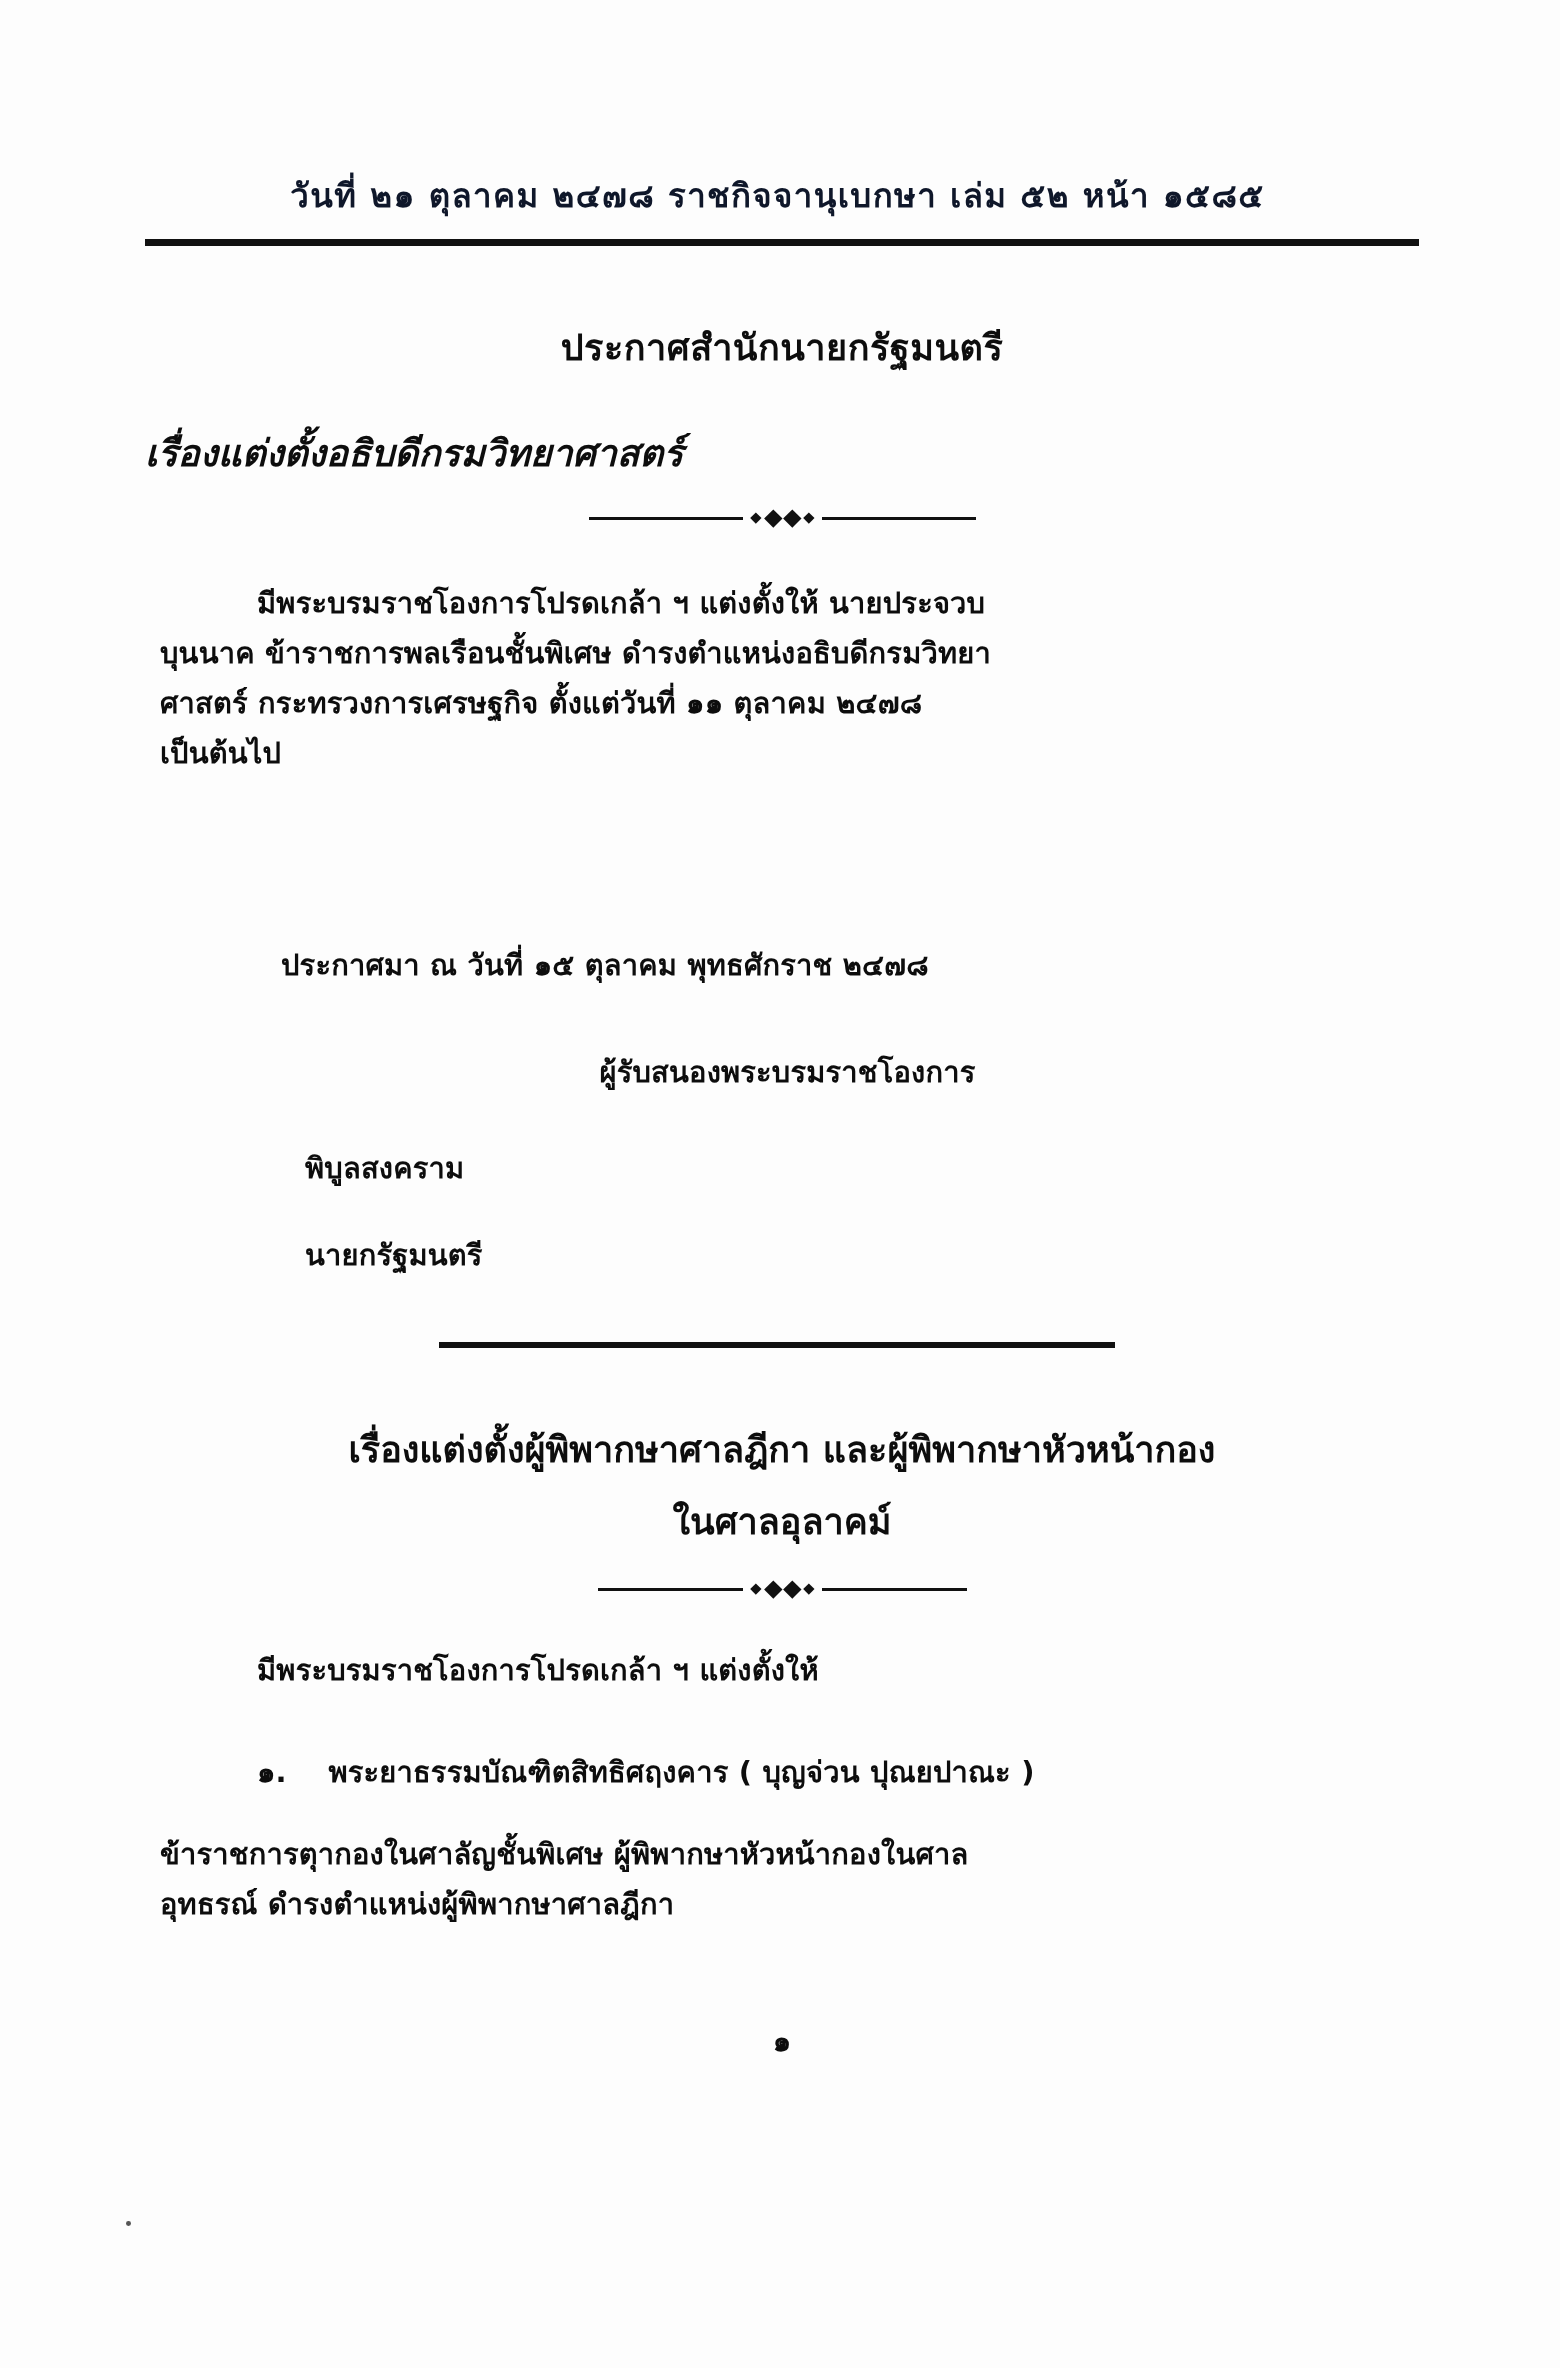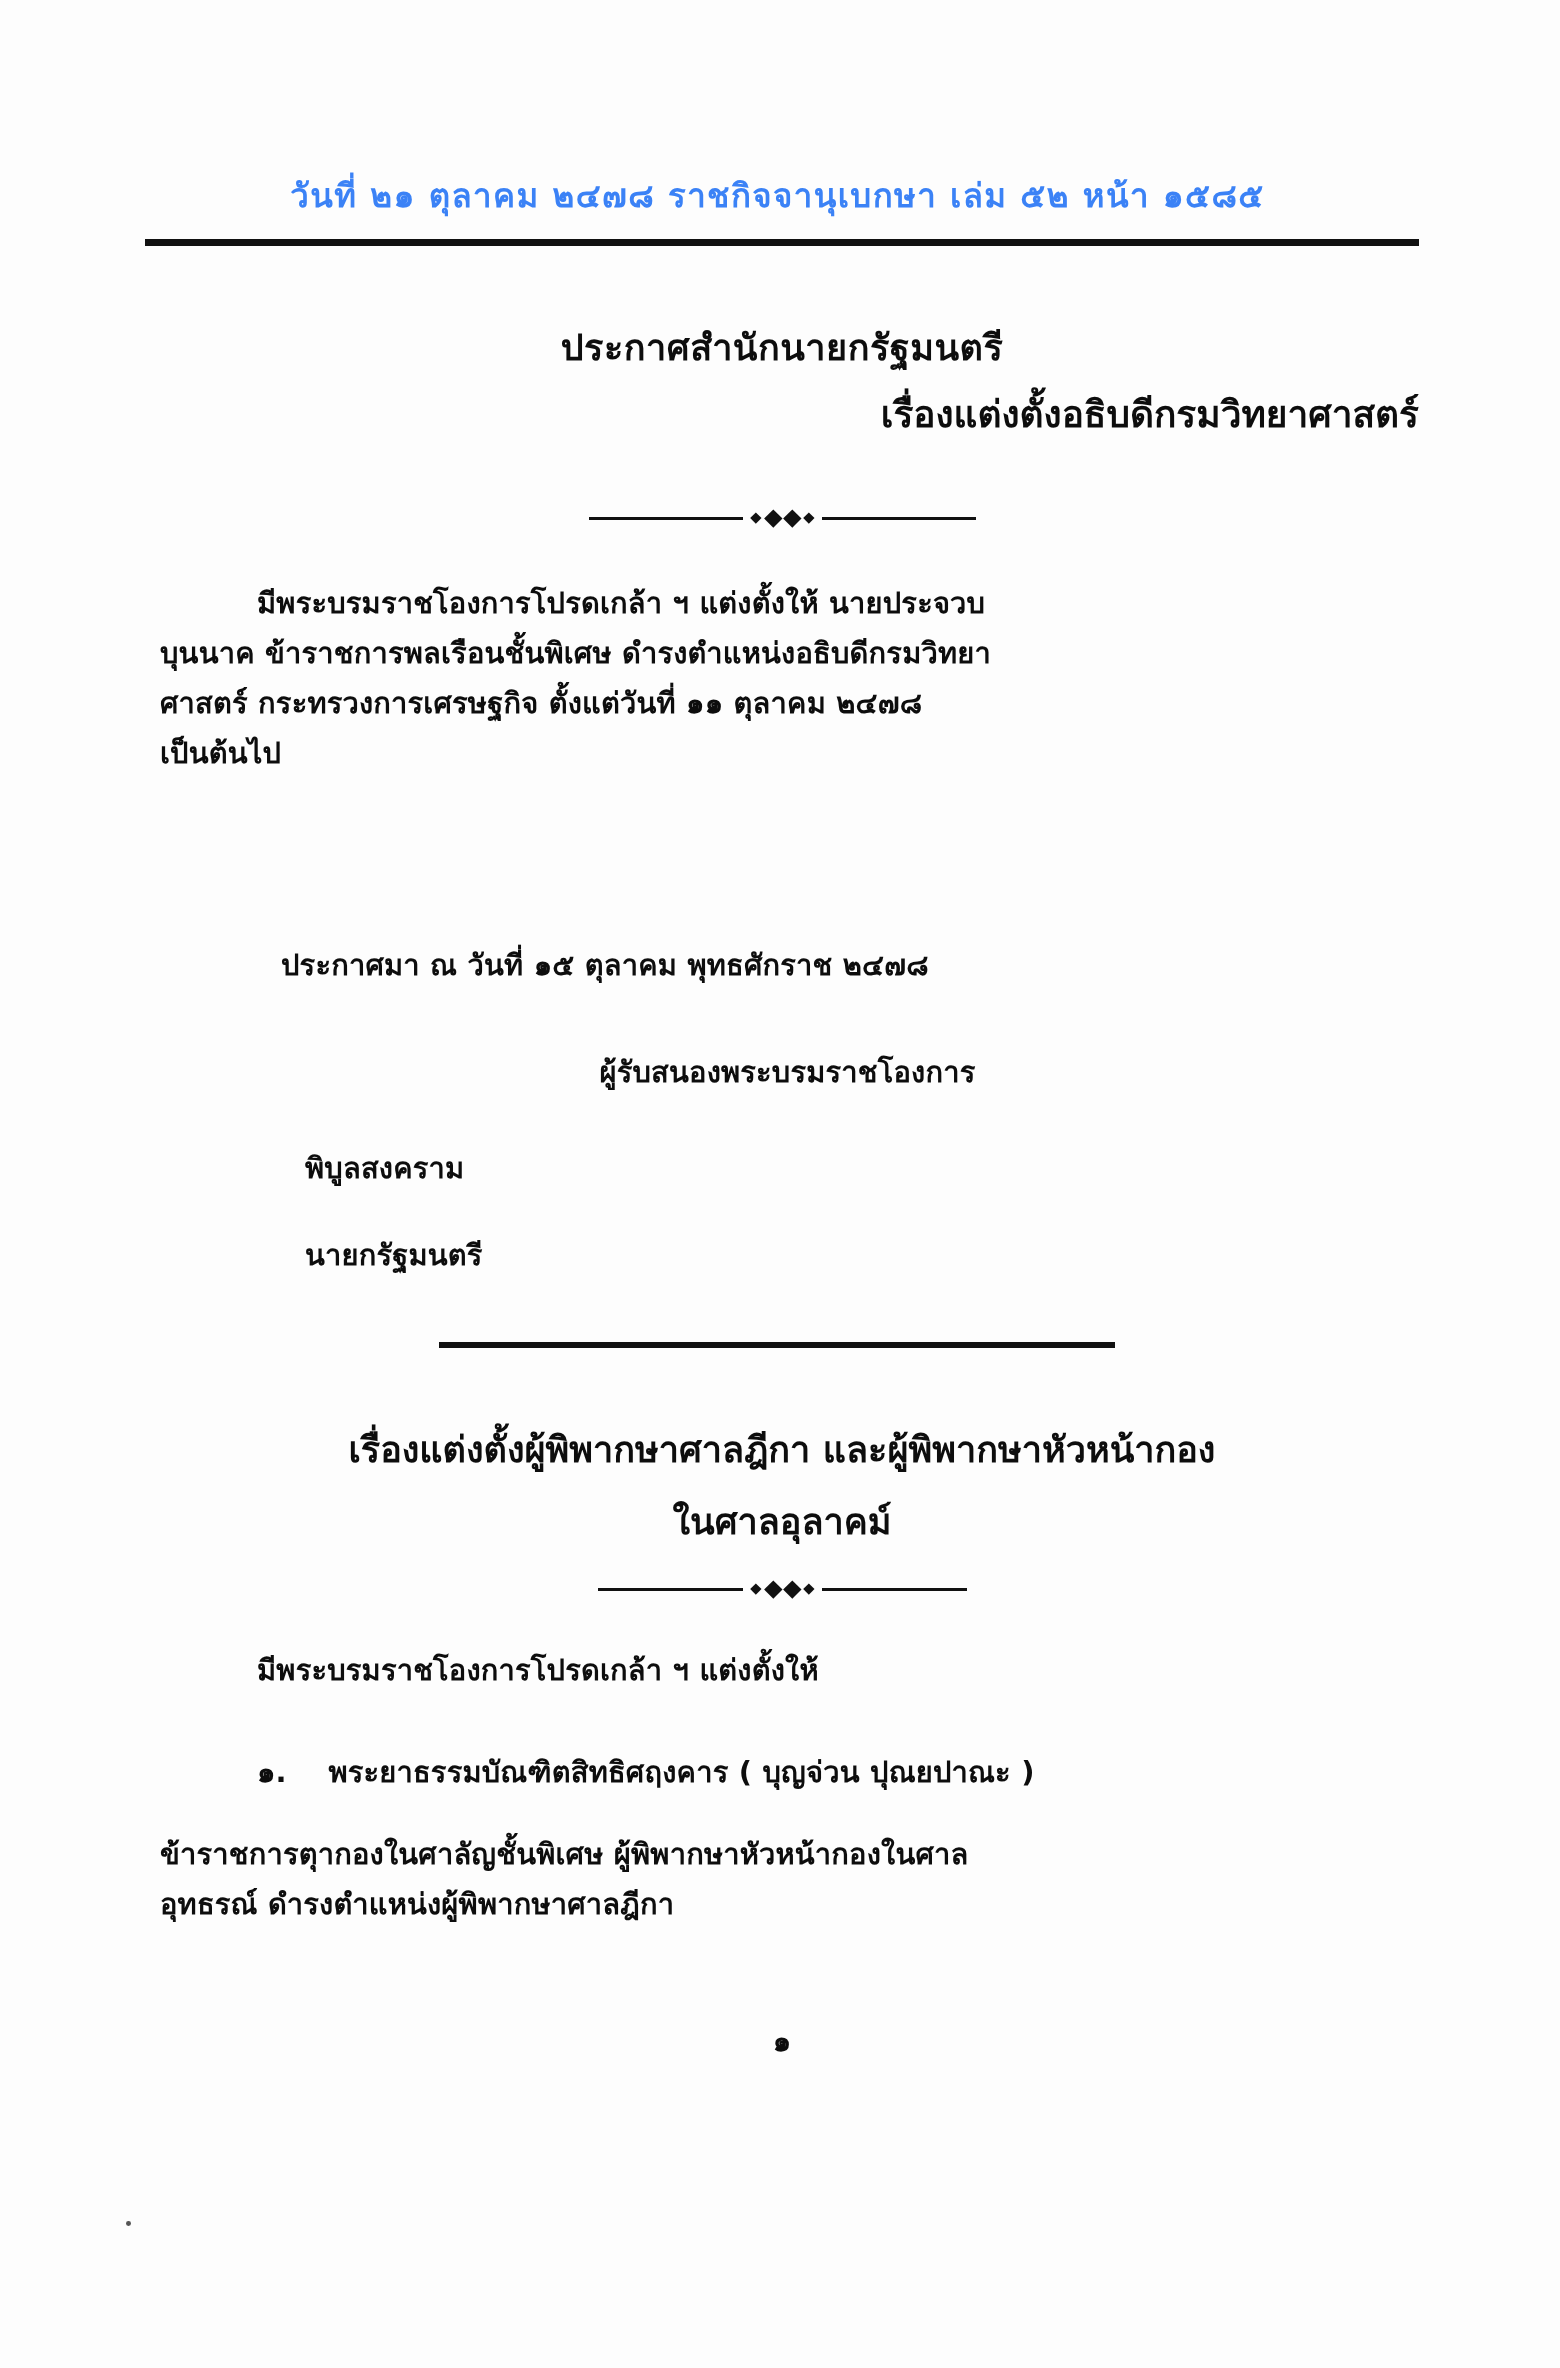--- a/index.html
+++ b/index.html
@@ -30,21 +30,21 @@
   .header-line {
     position: absolute;
     left: 145px;
     top: 169px;
     width: 1265px;
     text-align: center;
     font-size: 33px;
     font-weight: 700;
     letter-spacing: 1.4px;
     white-space: nowrap;
-    color: #3b82f6;
+    color: #0f172a;
   }
   .header-rule {
     position: absolute;
     left: 145px;
     top: 239px;
     width: 1274px;
     height: 6.8px;
     background: #111;
   }
 
@@ -55,25 +55,26 @@
     top: 319px;
     width: 1274px;
     text-align: center;
     font-size: 36px;
     font-weight: 700;
     letter-spacing: 0.5px;
   }
   .doc-subtitle {
     position: absolute;
     left: 145px;
-    top: 384px;
-    width: 1274px;
-    text-align: right;
+    top: 423px;
+    width: 1274px;
+    text-align: left;
     font-size: 37px;
     font-weight: 700;
+    font-style: italic;
   }
 
   
   .divider {
     position: absolute;
     display: flex;
     align-items: center;
     justify-content: center;
   }
   .divider .bar {

